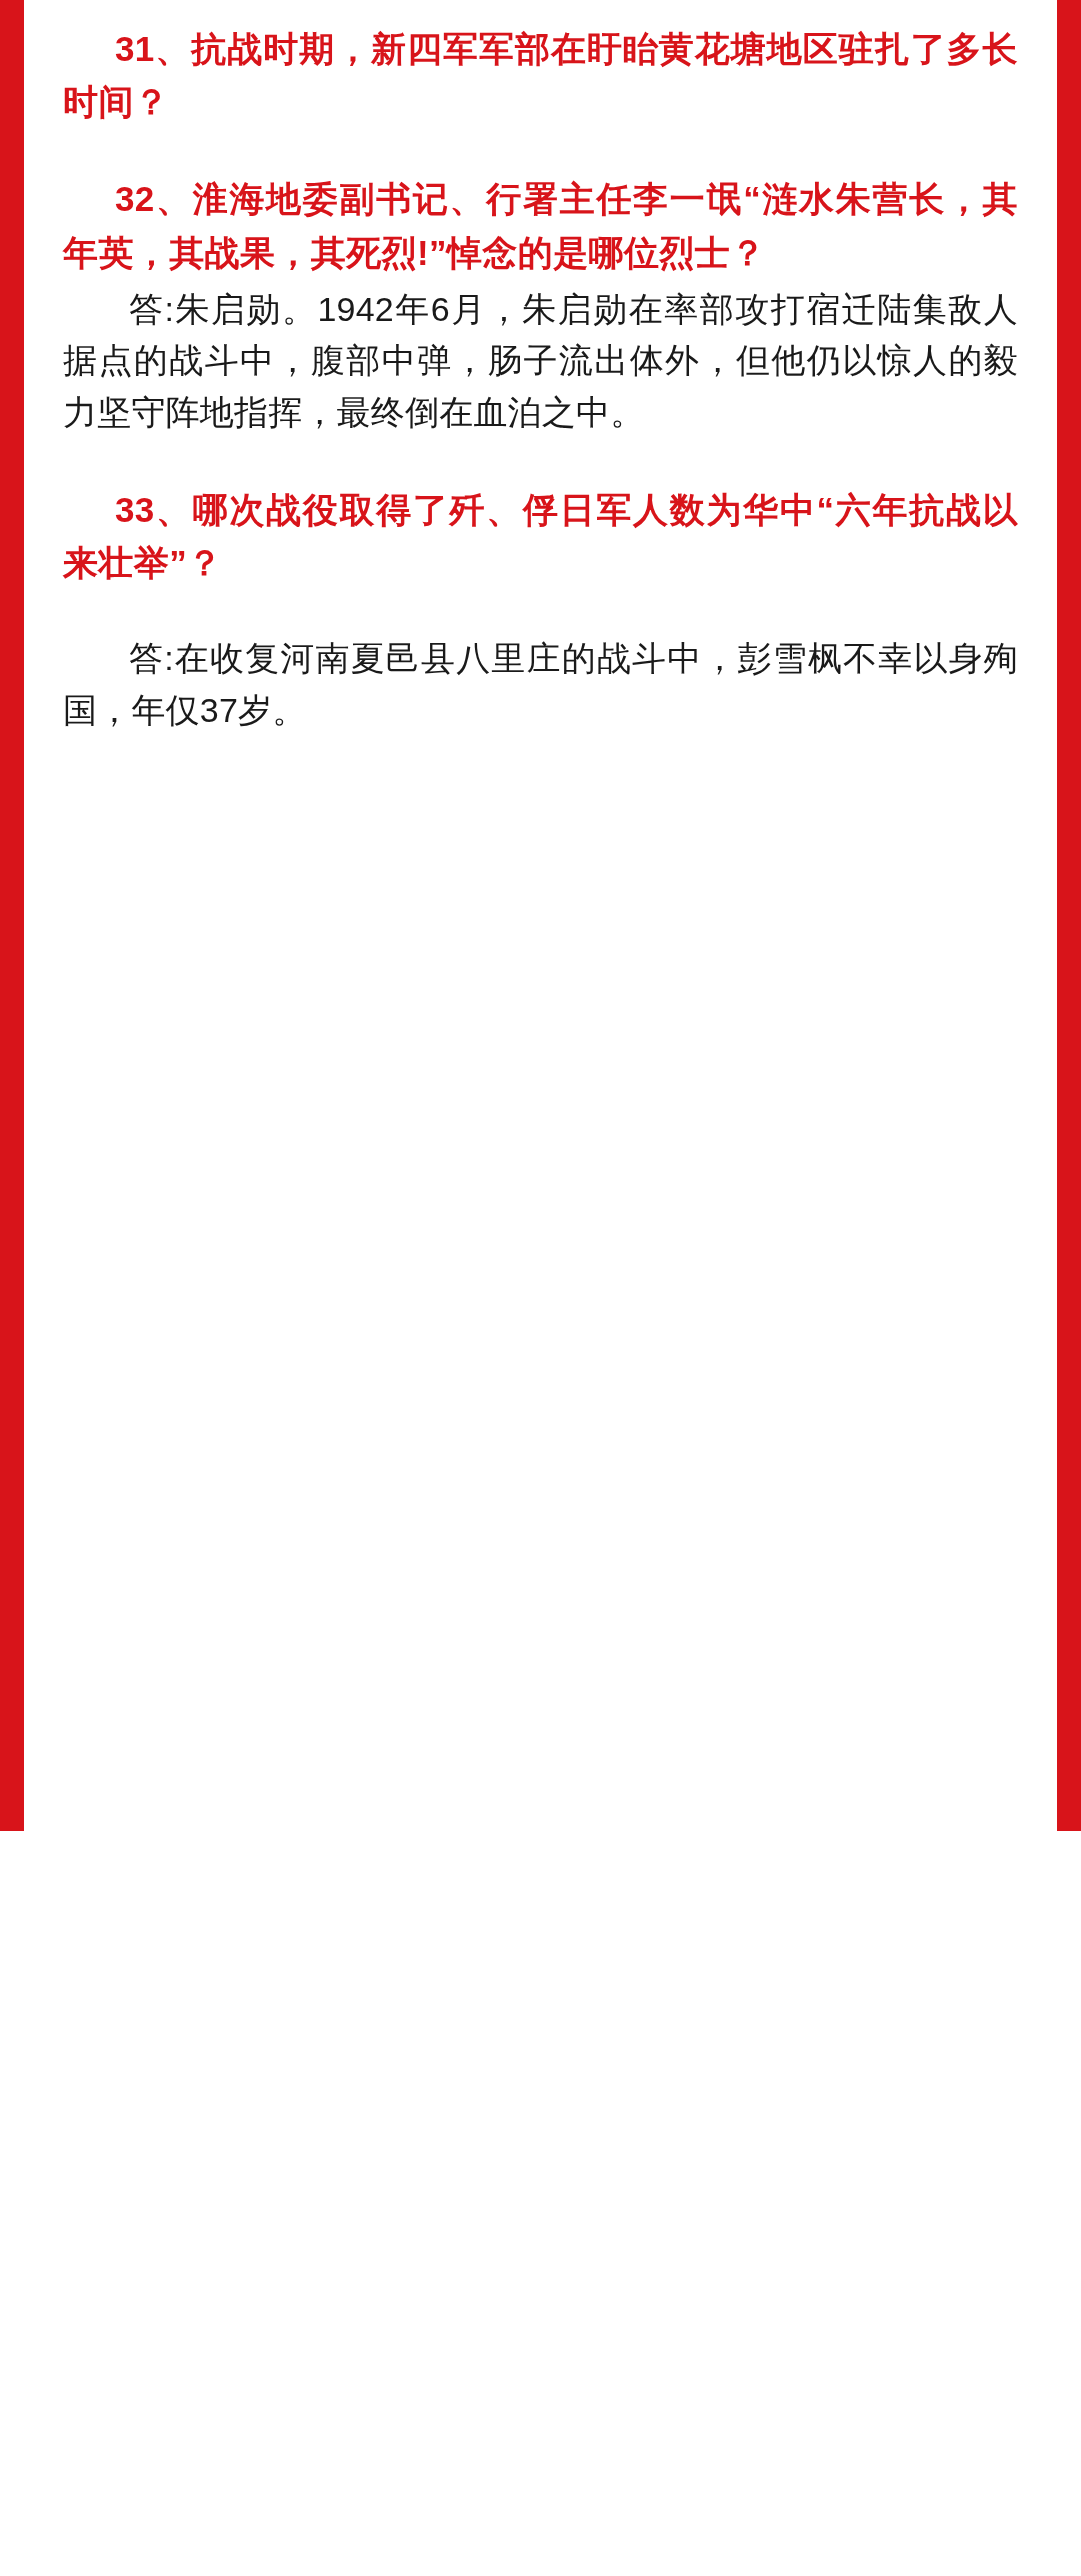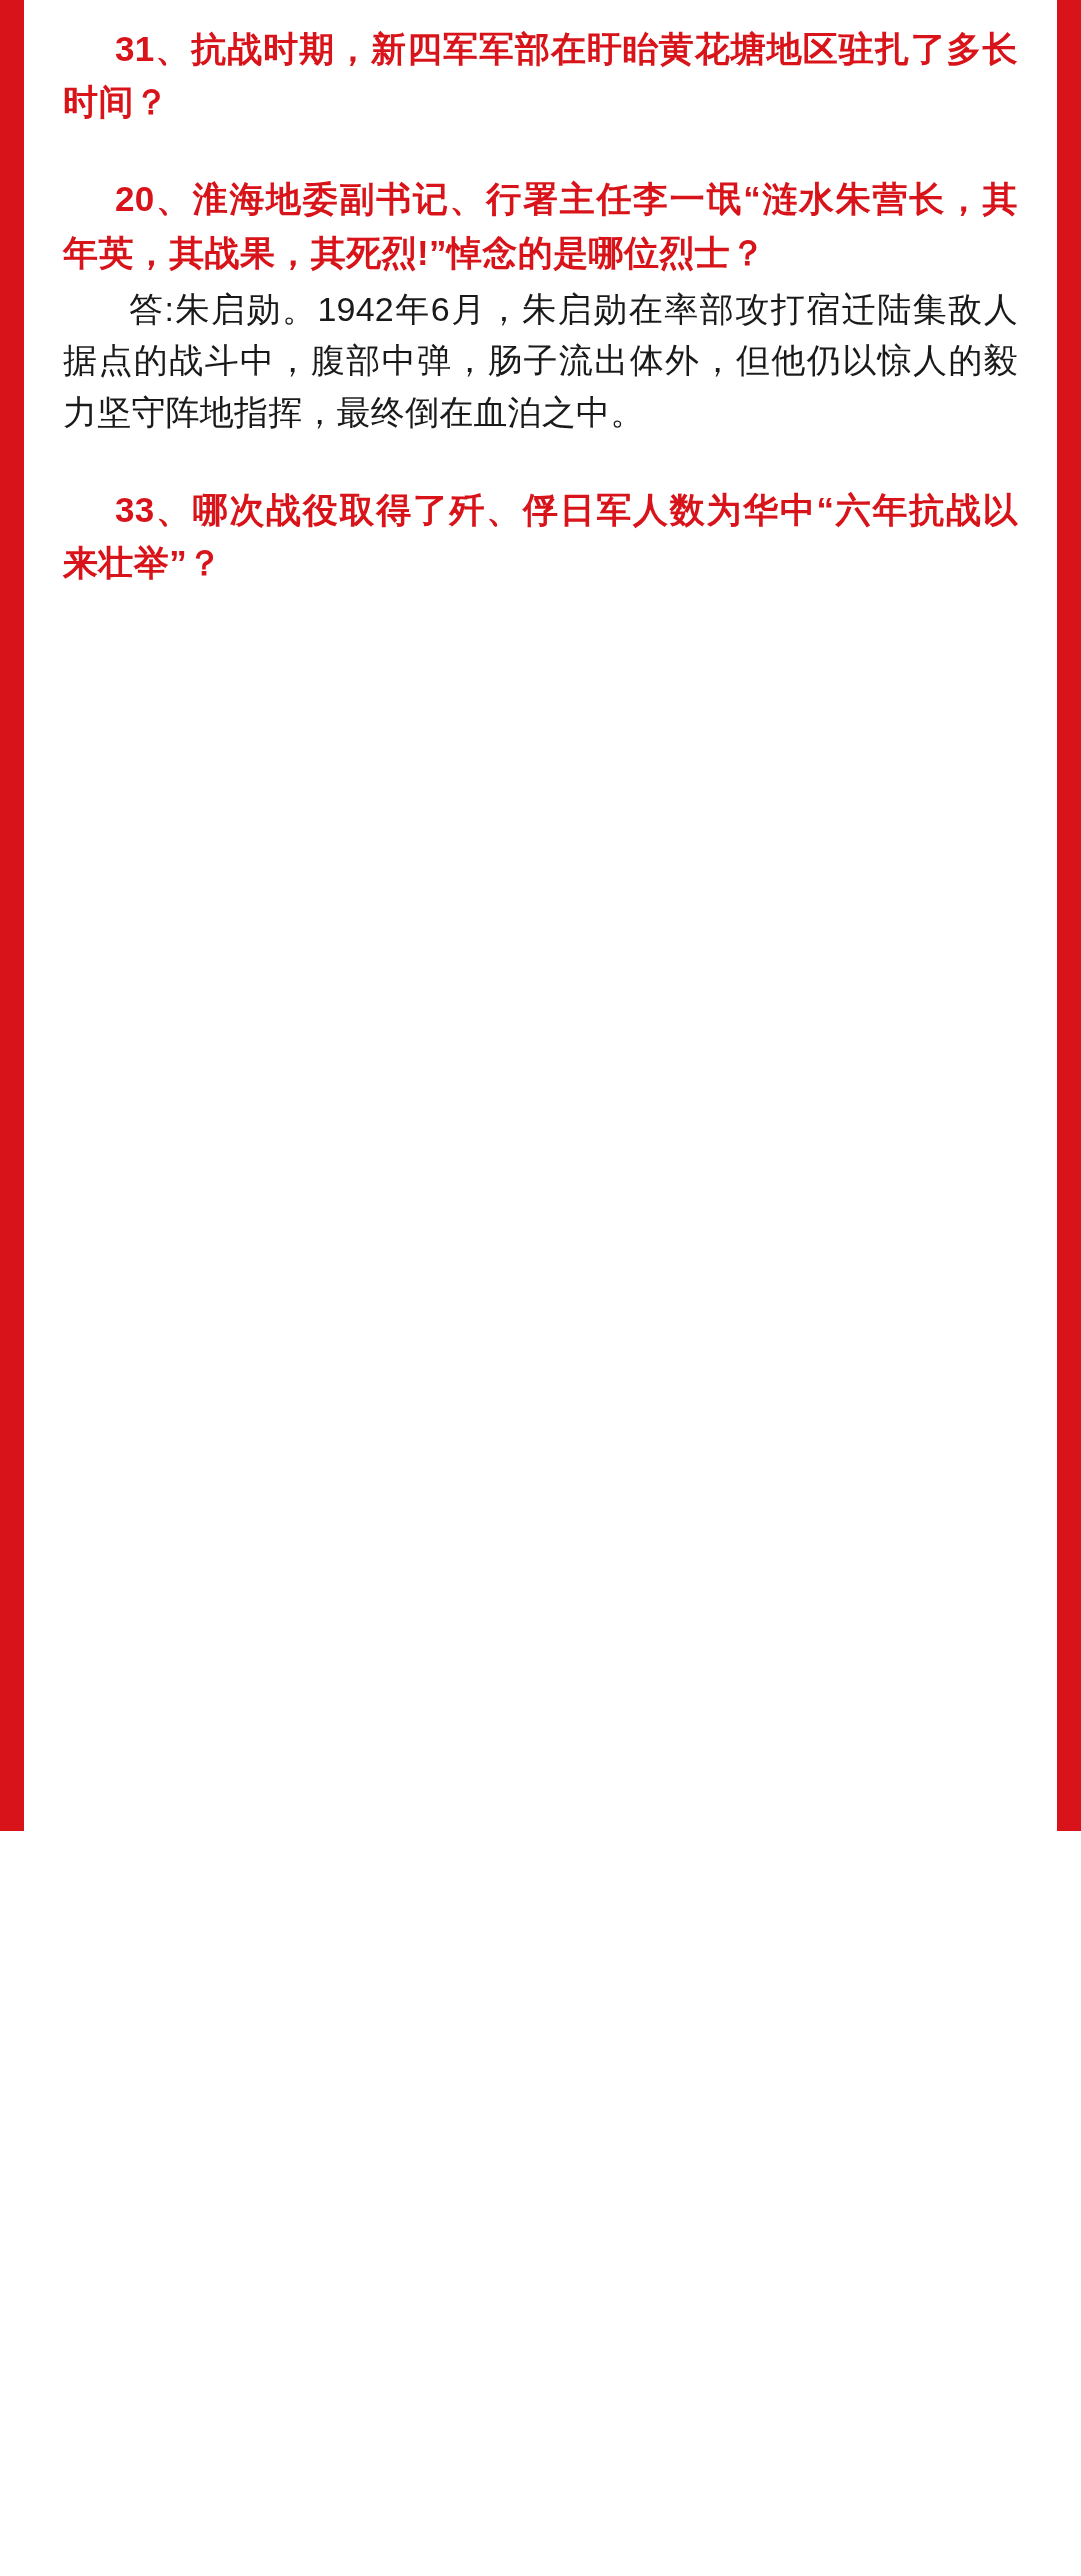--- a/index.html
+++ b/index.html
@@ -78,27 +78,28 @@
   <div class="bar-left"></div>
   <div class="bar-right"></div>
 
   <div class="content">
 
     <div class="qa-block">
       <p class="question">31、抗战时期，新四军军部在盱眙黄花塘地区驻扎了多长时间？</p>
     </div>
 
     <div class="qa-block">
-      <p class="question">20、淮海地委副书记、行署主任李一氓“涟水朱营长，其年英，其战果，其死烈!”悼念的是哪位烈士？</p>
+      <p class="question">32、淮海地委副书记、行署主任李一氓“涟水朱营长，其年英，其战果，其死烈!”悼念的是哪位烈士？</p>
       <p class="answer">答:朱启勋。1942年6月，朱启勋在率部攻打宿迁陆集敌人据点的战斗中，腹部中弹，肠子流出体外，但他仍以惊人的毅力坚守阵地指挥，最终倒在血泊之中。</p>
     </div>
 
     <div class="qa-block">
       <p class="question">33、哪次战役取得了歼、俘日军人数为华中“六年抗战以来壮举”？</p>
     </div>
 
 
     <div class="qa-block">
+      <p class="answer">答:在收复河南夏邑县八里庄的战斗中，彭雪枫不幸以身殉国，年仅37岁。</p>
     </div>
 
   </div>
 </div>
 
 
 </body></html>

